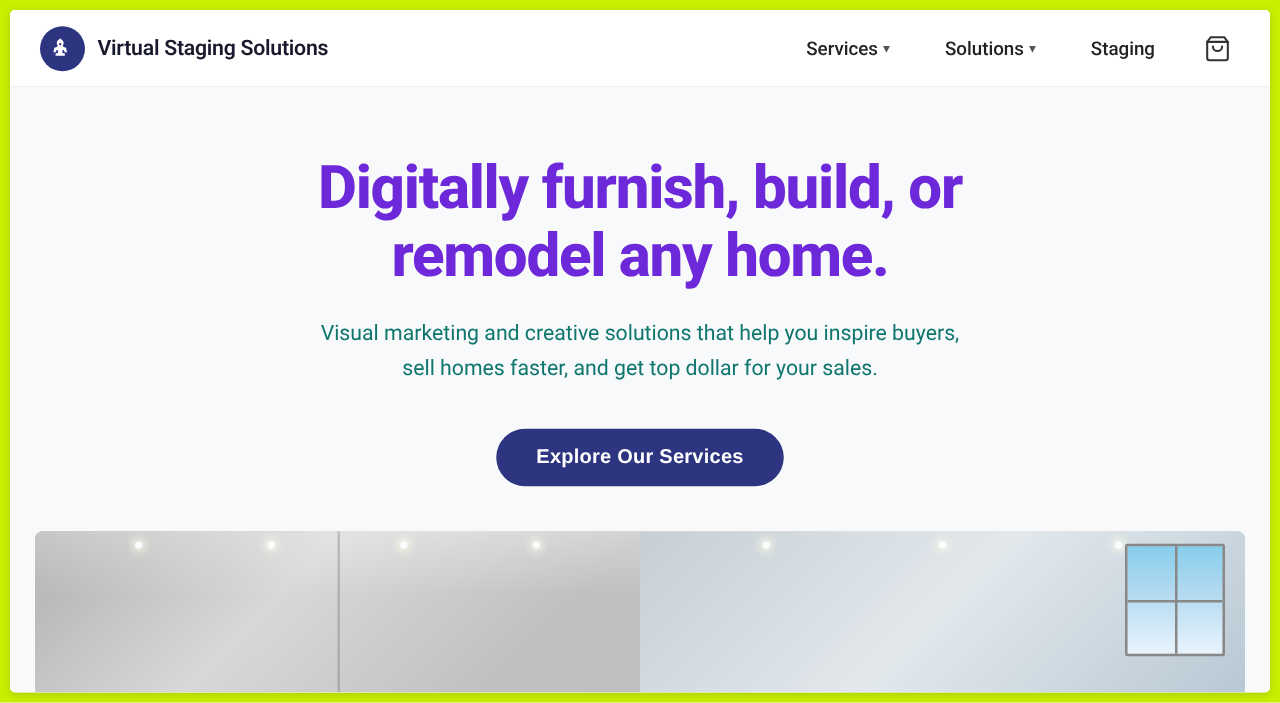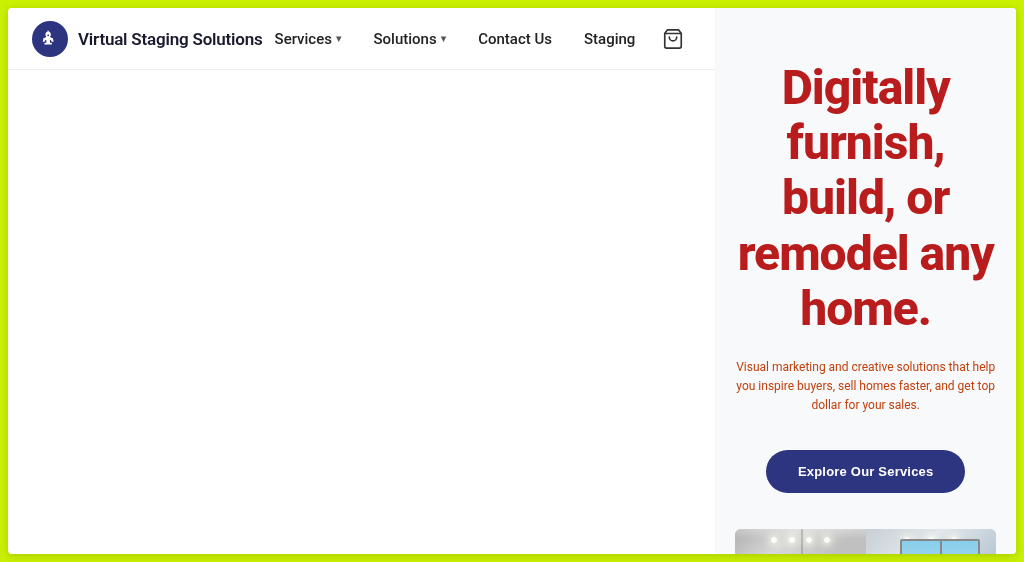--- a/index.html
+++ b/index.html
@@ -18,21 +18,21 @@
       padding: 8px;
     }
 
     .browser-frame {
       width: 1008px;
       height: 546px;
       background: #fff;
       border-radius: 4px;
       overflow: hidden;
       display: flex;
-      flex-direction: row;
+      flex-direction: column;
       box-shadow: 0 2px 8px rgba(0,0,0,0.15);
     }
 
     
     .navbar {
       display: flex;
       align-items: center;
       justify-content: space-between;
       padding: 0 24px;
       height: 62px;
@@ -67,21 +67,21 @@
     .brand-name {
       font-size: 17px;
       font-weight: 600;
       color: #1a1a2e;
       letter-spacing: -0.2px;
     }
 
     .navbar-nav {
       display: flex;
       align-items: center;
-      gap: 8px;
+      gap: 20px;
     }
 
     .nav-item {
       display: flex;
       align-items: center;
       gap: 4px;
       padding: 8px 12px;
       font-size: 15px;
       color: #222;
       cursor: pointer;
@@ -115,44 +115,44 @@
       align-items: center;
       justify-content: flex-start;
       padding: 52px 20px 0;
       position: relative;
       overflow: hidden;
     }
 
     .hero-title {
       font-size: 48px;
       font-weight: 800;
-      color: #b91c1c;
+      color: #6d28d9;
       text-align: center;
       line-height: 1.15;
       max-width: 600px;
       letter-spacing: -1px;
     }
 
     .hero-subtitle {
       margin-top: 22px;
-      font-size: 12px;
-      color: #c2410c;
+      font-size: 17px;
+      color: #0f766e;
       text-align: center;
       max-width: 520px;
       line-height: 1.6;
     }
 
     .hero-cta {
       margin-top: 34px;
       background: #2d3480;
       color: #fff;
       border: none;
       border-radius: 30px;
       padding: 14px 32px;
-      font-size: 13px;
+      font-size: 16px;
       font-weight: 600;
       cursor: pointer;
       letter-spacing: 0.2px;
     }
 
     .hero-image-strip {
       margin-top: 36px;
       width: 100%;
       height: 130px;
       display: flex;
@@ -267,23 +267,20 @@
     </div>
 
     <div class="navbar-nav">
       <a class="nav-item">
         <span>Services</span>
         <span class="nav-chevron">▾</span>
       </a>
       <a class="nav-item">
         <span>Solutions</span>
         <span class="nav-chevron">▾</span>
-      </a>
-      <a class="nav-item">
-        <span>Contact Us</span>
       </a>
       <a class="nav-item">
         <span>Staging</span>
       </a>
       <div class="nav-cart">
         <svg width="22" height="22" viewBox="0 0 24 24" fill="none" stroke="#333" stroke-width="1.8" stroke-linecap="round" stroke-linejoin="round">
           <path d="M6 2L3 6v14a2 2 0 002 2h14a2 2 0 002-2V6l-3-4z"></path>
           <line x1="3" y1="6" x2="21" y2="6"></line>
           <path d="M16 10a4 4 0 01-8 0"></path>
         </svg>

